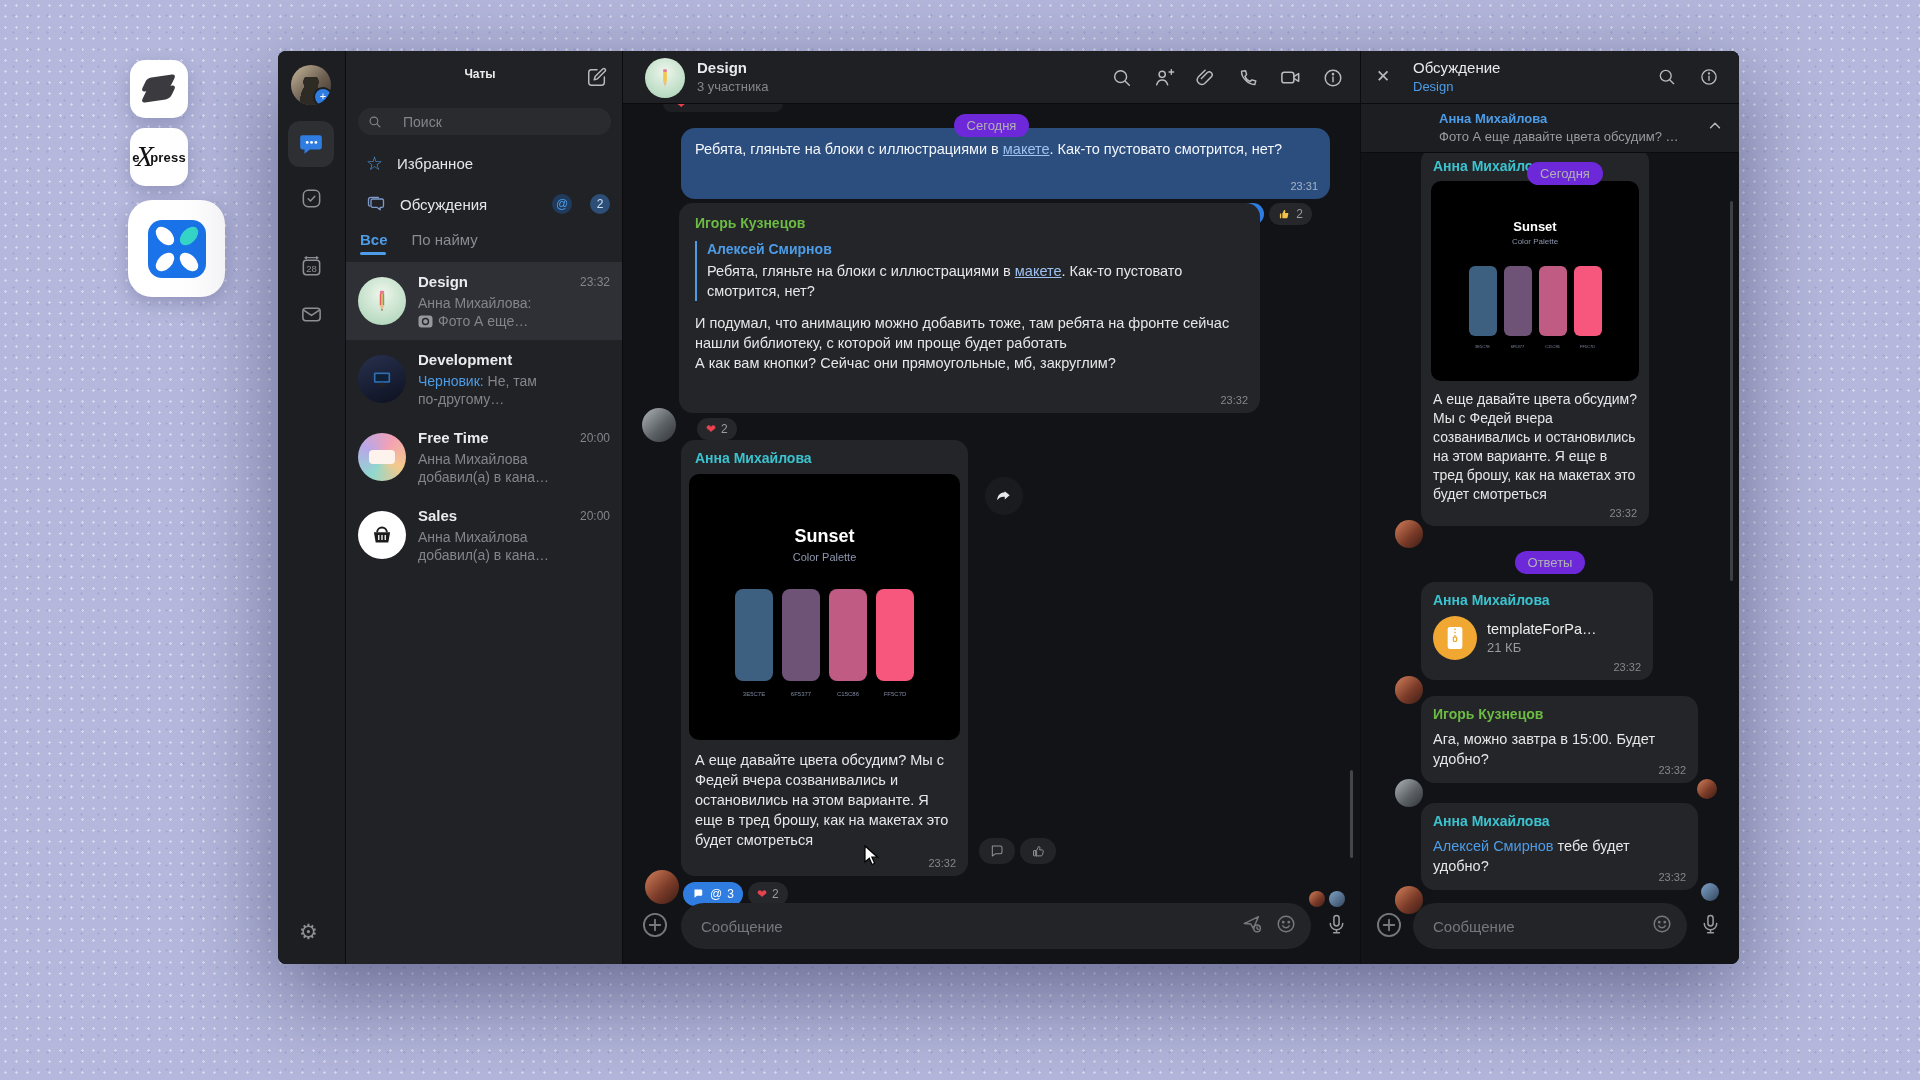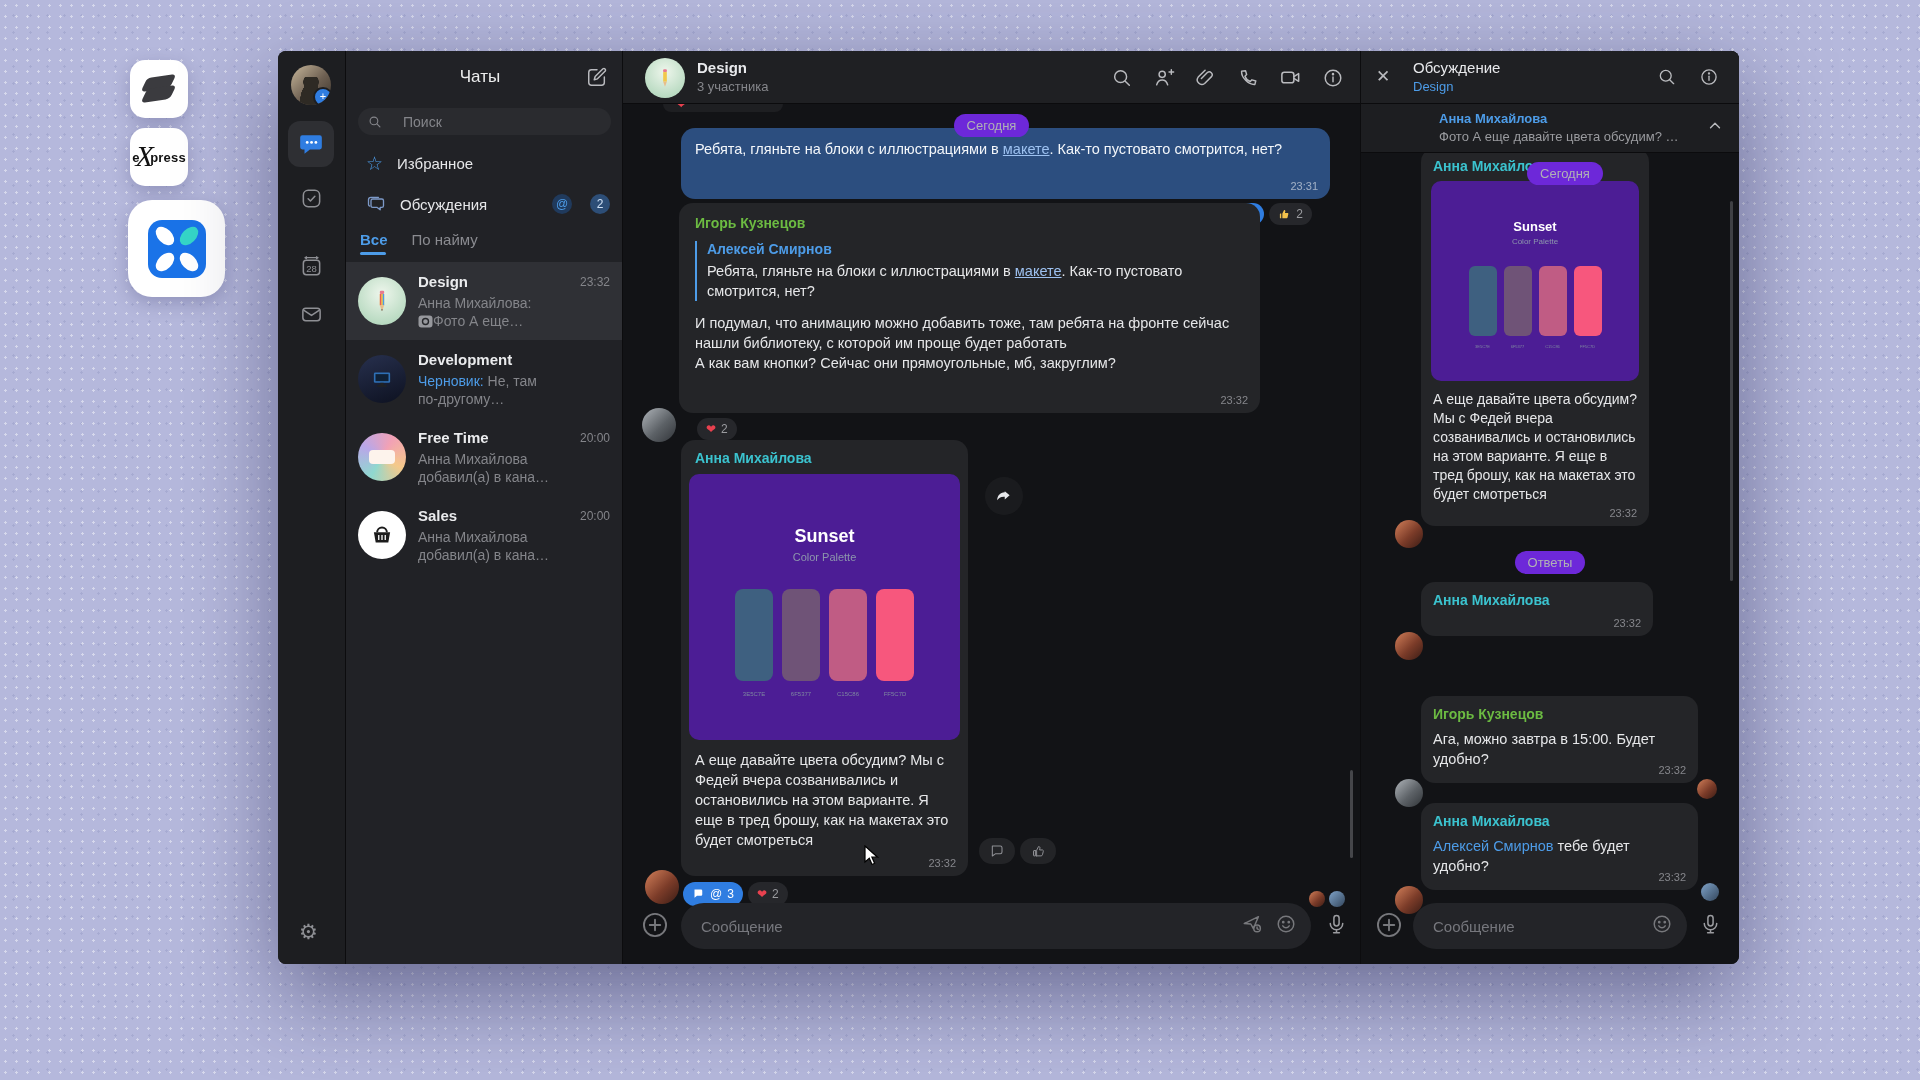--- a/index.html
+++ b/index.html
@@ -35,21 +35,21 @@
   .av-design{background:radial-gradient(circle at 50% 35%,#eef6ec 0%,#bcdcc4 70%,#a8d0b4 100%)}
   .av-dev{background:linear-gradient(160deg,#27304e 0%,#0d1120 100%)}
   .av-free{background:conic-gradient(from 30deg,#f2a1b5,#f5c98a,#8fd8cf,#b9a7e8,#f2a1b5)}
   .av-sales{background:#fff}
   .av-news{background:linear-gradient(100deg,#ded9d2 46%,#474c54 54%)}
   .sil{width:70%;height:70%;margin-top:30%;background:radial-gradient(circle at 50% 18%, #2e2a24 28%, transparent 30%),radial-gradient(ellipse at 50% 90%, #2e2a24 55%, transparent 56%)}
   
   .sic{stroke:currentColor;fill:none;stroke-width:1.6;stroke-linecap:round;stroke-linejoin:round}
   .icbtn{color:#b9babe;cursor:pointer}
   
-  .cl-title{position:absolute;top:16px;left:0;right:8px;text-align:center;font-size:17px;font-weight:normal;color:#eceded}
+  .cl-title{position:absolute;top:16px;left:0;right:8px;text-align:center;font-size:12px;font-weight:bold;color:#eceded}
   .search{position:absolute;left:12px;top:57px;width:253px;height:27px;border-radius:14px;background:#2a2b2f;display:flex;align-items:center;padding:0 10px;box-sizing:border-box;gap:21px;color:#84858a}
   .navrow{position:absolute;left:0;right:0;height:34px;display:flex;align-items:center;padding-left:20px;gap:14px;font-size:15px;color:#e6e7e9}
   .badge{width:20px;height:20px;border-radius:50%;display:flex;align-items:center;justify-content:center;font-size:12px}
   .tab-active{color:#4d9ce8;font-size:15px;font-weight:bold;position:relative}
   .tab-active:after{content:"";position:absolute;left:0;right:2px;bottom:-7px;height:3px;border-radius:2px;background:#4d9ce8}
   .tab{color:#8a8b90;font-size:15px}
   .chatitem{position:absolute;left:0;right:0;height:78px;cursor:pointer}
   .chatitem .av{position:absolute;left:12px;top:15px;width:48px;height:48px}
   .ci-title{position:absolute;left:72px;top:11px;font-size:15px;font-weight:bold;color:#eaebed}
   .ci-time{position:absolute;right:12px;top:13px;font-size:12px;color:#84858a}
@@ -66,21 +66,21 @@
   .mtext{font-size:14.5px;line-height:20px;color:#e6e7e9}
   .own .mtext{color:#f3f6fa}
   .mlink{color:#9dc1f0;text-decoration:underline;cursor:pointer}
   .quote{border-left:2px solid #4d9ce8;padding-left:10px;margin:10px 0 12px 0}
   .datepill,.repliespill{background:#6d28d9;color:#b0b1b5;font-size:13px;border-radius:12px;padding:4px 13px;display:inline-block}
   .rpill{height:22px;border-radius:12px;display:inline-flex;align-items:center;gap:5px;padding:0 9px;font-size:12px;background:#26272b;color:#9a9b9f;cursor:pointer}
   .rpill.blue{background:#2f7de1;color:#fff}
   .hoverpill{width:36px;height:26px;border-radius:13px;background:#232427;display:inline-flex;align-items:center;justify-content:center;color:#8e8f94;cursor:pointer}
   .heart{color:#e8414f;font-size:12px;line-height:1}
   
-  .palcard{background:#4c1d95;border-radius:10px;position:relative;overflow:hidden}
+  .palcard{background:#000000;border-radius:10px;position:relative;overflow:hidden}
   .pal-title{text-align:center;font-weight:bold;color:#fff}
   .pal-sub{text-align:center;color:#8d96ad}
   .swrow{display:flex;justify-content:center}
   .sw{border-radius:8px}
   .swlab{text-align:center;color:#7e87a0}
   
   .inputbar{position:absolute;height:46px;border-radius:23px;background:#232428;display:flex;align-items:center;padding:0 14px 0 18px;box-sizing:border-box;gap:12px}
   .inputbar input{flex:1;background:transparent;border:none;outline:none;font-size:15px;color:#d7d8db;font-family:"Liberation Sans",sans-serif}
   .inputbar input::placeholder{color:#76777d}
   .scrollbar{position:absolute;width:3px;border-radius:2px;background:#45464a}
@@ -193,21 +193,21 @@
             <rect x="10" y="5.5" width="1.3" height="10.5" fill="#e85b5b"></rect>
             <rect x="12.7" y="5.5" width="1.3" height="10.5" fill="#4d9ce8"></rect>
             <polygon points="10,16 14,16 12,21.5" fill="#e8bd8a"></polygon>
             <polygon points="11.4,19.6 12.6,19.6 12,21.5" fill="#333"></polygon>
           </svg>
       </div>
       <span class="ci-title">Design</span>
       <span class="ci-time">23:32</span>
       <div class="ci-prev">
         <div>Анна Михайлова:</div>
-        <div style="display:flex;align-items:center;">
+        <div style="display:flex;align-items:center;gap:5px">
           <svg width="15" height="13" viewBox="0 0 15 13">
               <rect x="0.5" y="0.5" width="14" height="12" rx="3" fill="#97989d"></rect>
               <circle cx="7.5" cy="6.5" r="3" fill="none" stroke="#26272b" stroke-width="1.4"></circle>
             </svg>
           <span>Фото А еще…</span>
         </div>
       </div>
     </div>
 
     <div class="chatitem" style="top:289px">
@@ -495,20 +495,33 @@
       <div class="av av-anna abs" style="left:-26px;bottom:6px;width:28px;height:28px"></div>
     </div>
 
     <div class="abs" style="left:0;right:0;top:500px;text-align:center">
       <span class="repliespill">Ответы</span>
     </div>
 
     <div class="abs" style="left:60px;top:531px;width:232px">
       <div class="bubble" style="padding:10px 12px 20px 12px">
         <div class="mname n-cyan" style="margin-bottom:8px">Анна Михайлова</div>
+        <div style="display:flex;align-items:center;gap:10px">
+          <span class="filecirc">
+            <svg width="22" height="26" viewBox="0 0 24 28">
+                <rect x="4" y="2" width="16" height="24" rx="2.5" fill="#fff"></rect>
+                <path d="M12 3.5v9" stroke="#f0a832" stroke-width="1.6" stroke-dasharray="1.8 1.8"></path>
+                <rect x="10.2" y="13" width="3.6" height="4.6" rx="0.8" fill="none" stroke="#f0a832" stroke-width="1.4"></rect>
+              </svg>
+          </span>
+          <span>
+            <div style="font-size:14.5px;color:#eceded">templateForPa…</div>
+            <div style="font-size:13px;color:#9a9b9f;margin-top:3px">21 КБ</div>
+          </span>
+        </div>
         <span class="mtime">23:32</span>
       </div>
       <div class="av av-anna abs" style="left:-26px;bottom:4px;width:28px;height:28px"></div>
     </div>
 
     <div class="abs" style="left:60px;top:645px;width:277px">
       <div class="bubble" style="padding:10px 12px 14px 12px">
         <div class="mname n-green" style="margin-bottom:7px">Игорь Кузнецов</div>
         <div class="mtext" style="padding-right:6px">Ага, можно завтра в 15:00. Будет удобно?</div>
         <span class="mtime">23:32</span>

